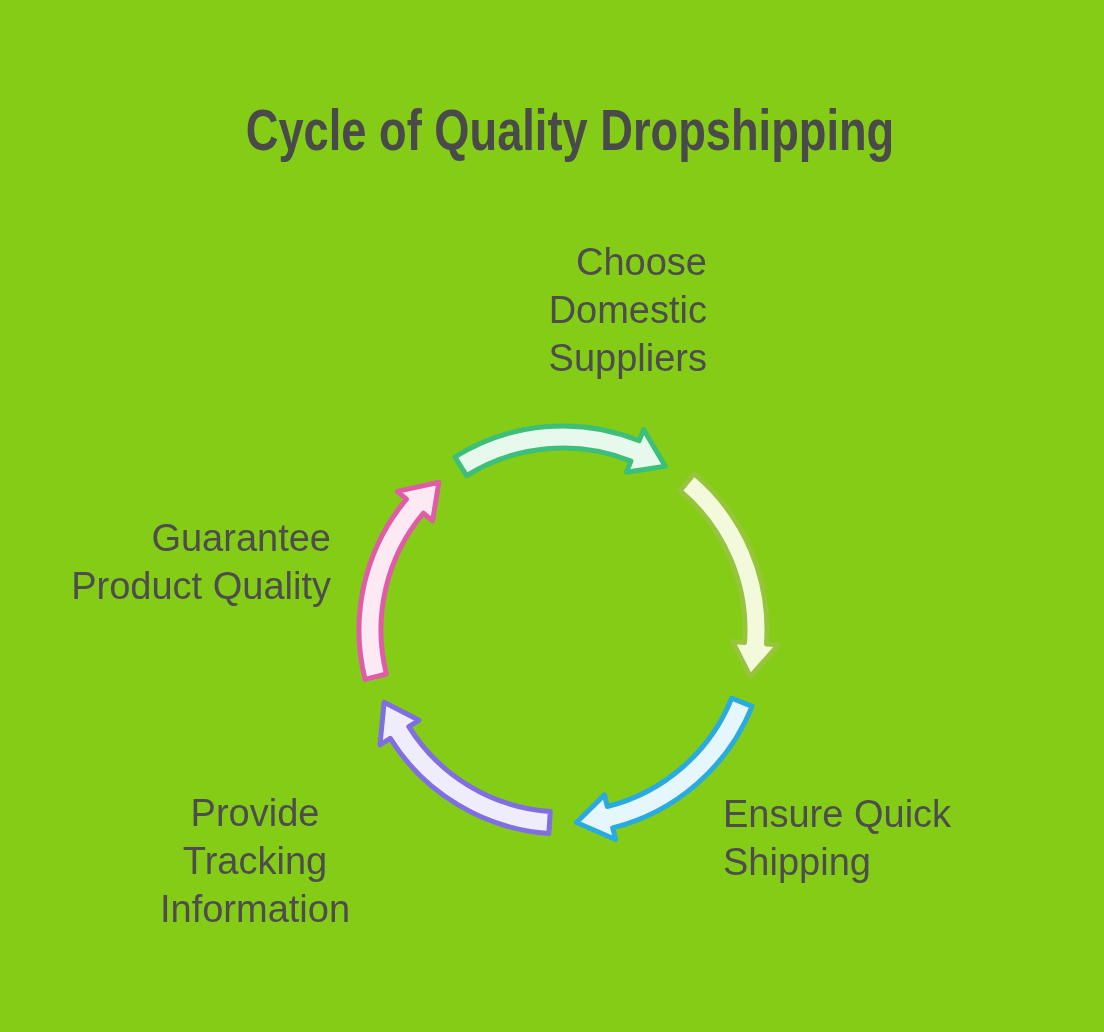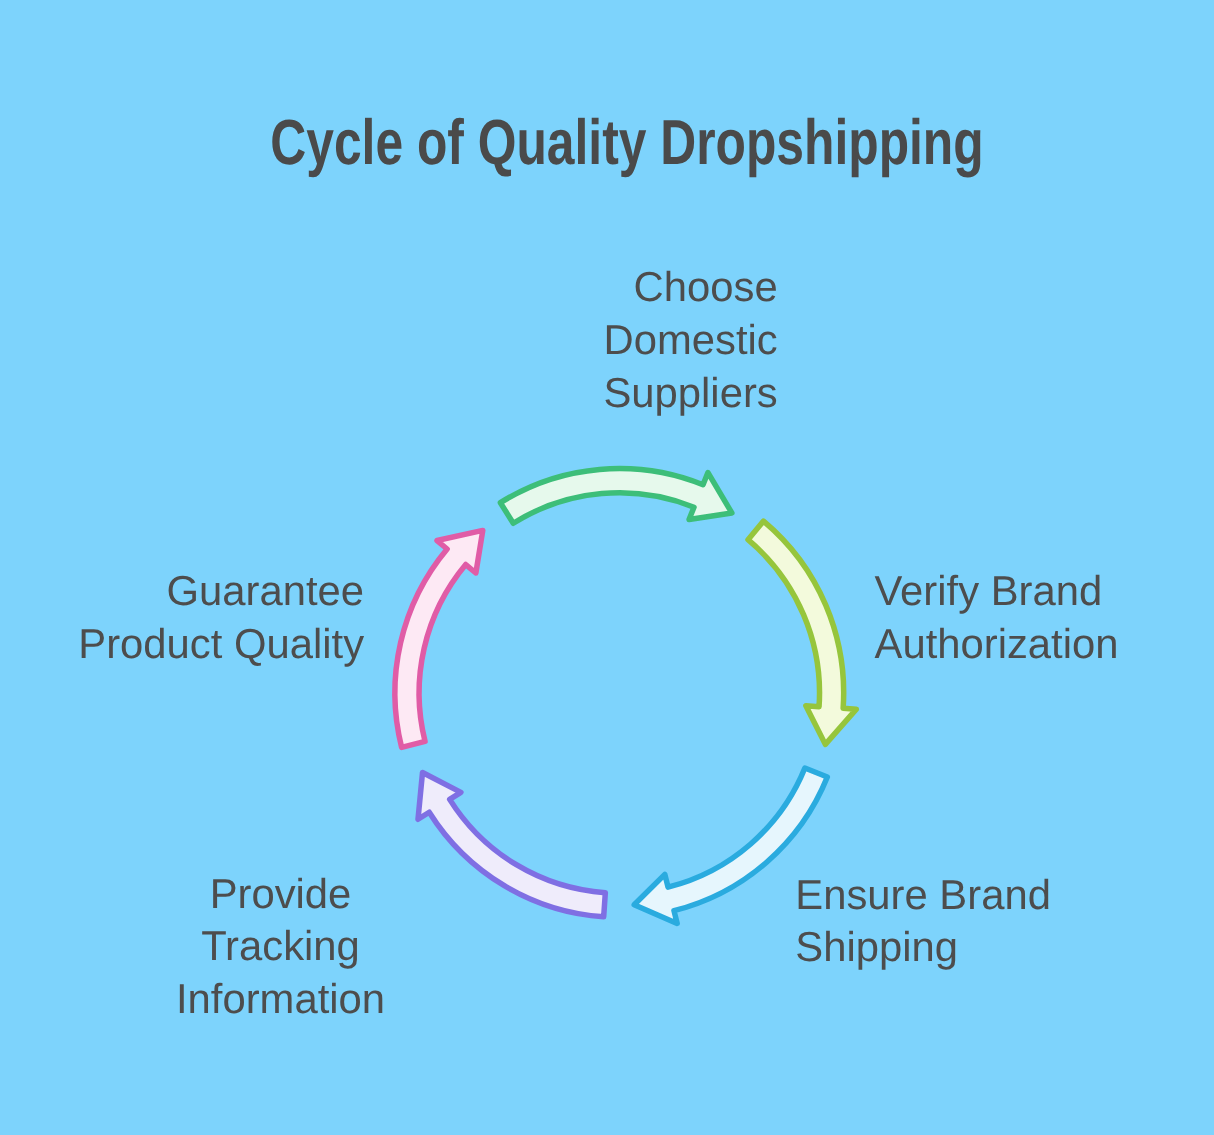--- a/index.html
+++ b/index.html
@@ -43,36 +43,34 @@
   }
   .pos-0 { left: 407px; top: 238px; width: 300px; text-align: right; }
   .pos-1 { left: 795px; top: 514px; width: 300px; text-align: left; }
   .pos-2 { left: 723px; top: 790px; width: 300px; text-align: left; }
   .pos-3 { left: 105px; top: 789px; width: 300px; text-align: center; }
   .pos-4 { left:  31px; top: 514px; width: 300px; text-align: right; }
 </style>
 </head>
 <body>
 
-<div class="canvas" style="background: #7dd3fc;">
+<div class="canvas" style="background: #84cc16;">
   <h1 class="title" style="color: rgb(74, 74, 74);">Cycle of Quality Dropshipping</h1>
 
   <svg id="arrows" class="cycle-svg" viewBox="0 0 1104 1032">
       <path d="M 454.9,457.0 A 204 204 0 0 1 639.1,440.7 L 643.6,429.6 L 665.3,466.3 L 626.4,472.3 L 630.9,461.1 A 182 182 0 0 0 466.6,475.7 Z" fill="#e6f9ec" stroke="#3dbe79" stroke-width="5" stroke-linejoin="round"></path>
       <path d="M 694.1,473.7 A 204 204 0 0 1 766.5,643.9 L 778.5,644.7 L 750.3,676.7 L 732.6,641.6 L 744.6,642.4 A 182 182 0 0 0 680.0,490.6 Z" fill="#f3fadc" stroke="#96c53c" stroke-width="5" stroke-linejoin="round"></path>
       <path d="M 752.1,706.4 A 204 204 0 0 1 612.7,827.9 L 615.6,839.5 L 576.5,822.5 L 604.4,794.9 L 607.3,806.5 A 182 182 0 0 0 731.7,698.2 Z" fill="#e6f6fd" stroke="#2aabdf" stroke-width="5" stroke-linejoin="round"></path>
       <path d="M 548.8,833.5 A 204 204 0 0 1 390.2,738.4 L 380.0,744.8 L 384.1,702.3 L 419.0,720.3 L 408.8,726.7 A 182 182 0 0 0 550.3,811.6 Z" fill="#efecfb" stroke="#7f6fe3" stroke-width="5" stroke-linejoin="round"></path>
       <path d="M 365.1,679.4 A 204 204 0 0 1 406.5,499.1 L 397.3,491.4 L 438.9,482.2 L 432.6,520.9 L 423.4,513.2 A 182 182 0 0 0 386.4,674.0 Z" fill="#fde9f4" stroke="#e05ca6" stroke-width="5" stroke-linejoin="round"></path>
     </svg>
 
   <div class="step-label pos-0" style="color: rgb(77, 77, 77);">Choose
 Domestic
 Suppliers</div>
-  <div class="step-label pos-1" style="color: rgb(77, 77, 77);">Verify Brand
-Authorization</div>
-  <div class="step-label pos-2" style="color: rgb(77, 77, 77);">Ensure Brand
+  <div class="step-label pos-2" style="color: rgb(77, 77, 77);">Ensure Quick
 Shipping</div>
   <div class="step-label pos-3" style="color: rgb(77, 77, 77);">Provide
 Tracking
 Information</div>
   <div class="step-label pos-4" style="color: rgb(77, 77, 77);">Guarantee
 Product Quality</div>
 </div>
 
 </body></html>

